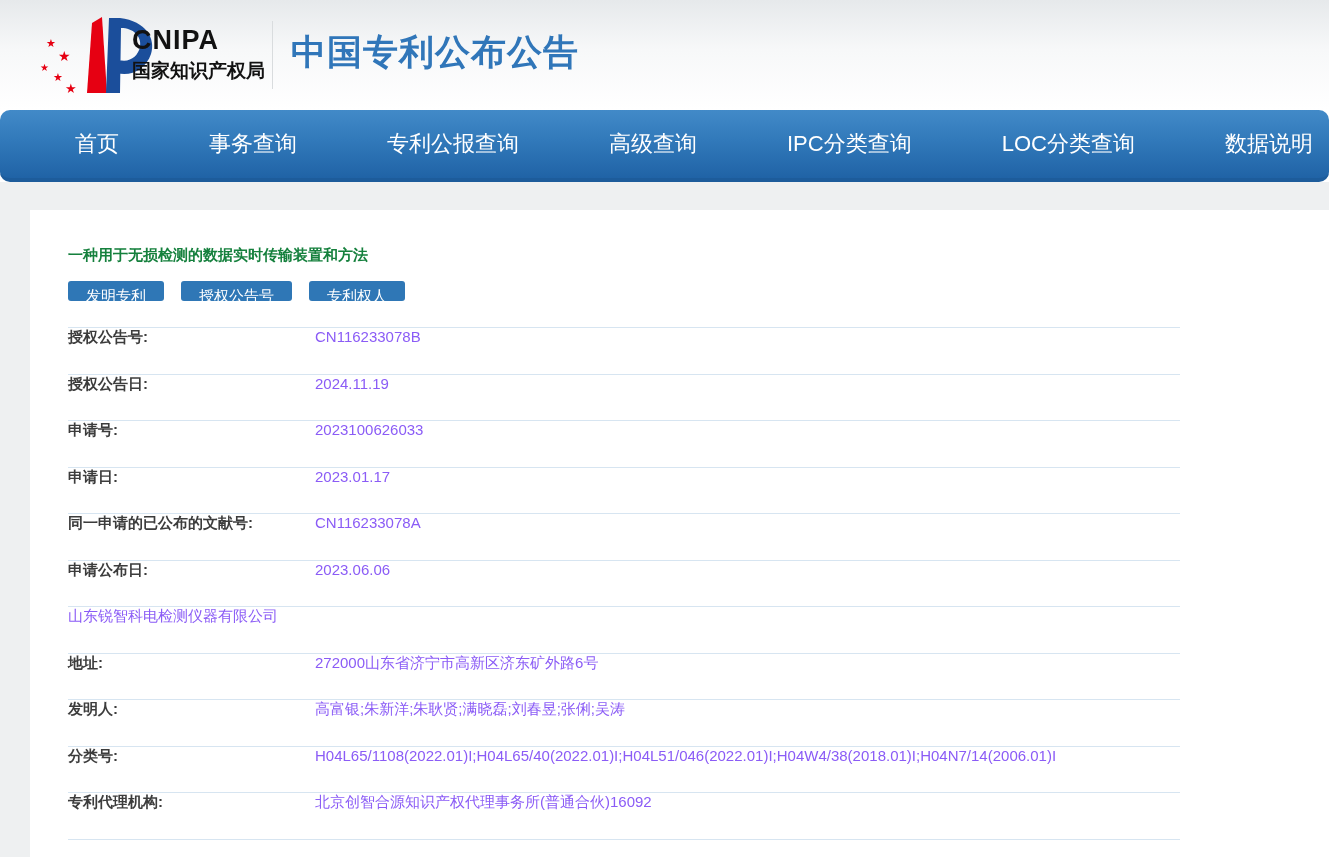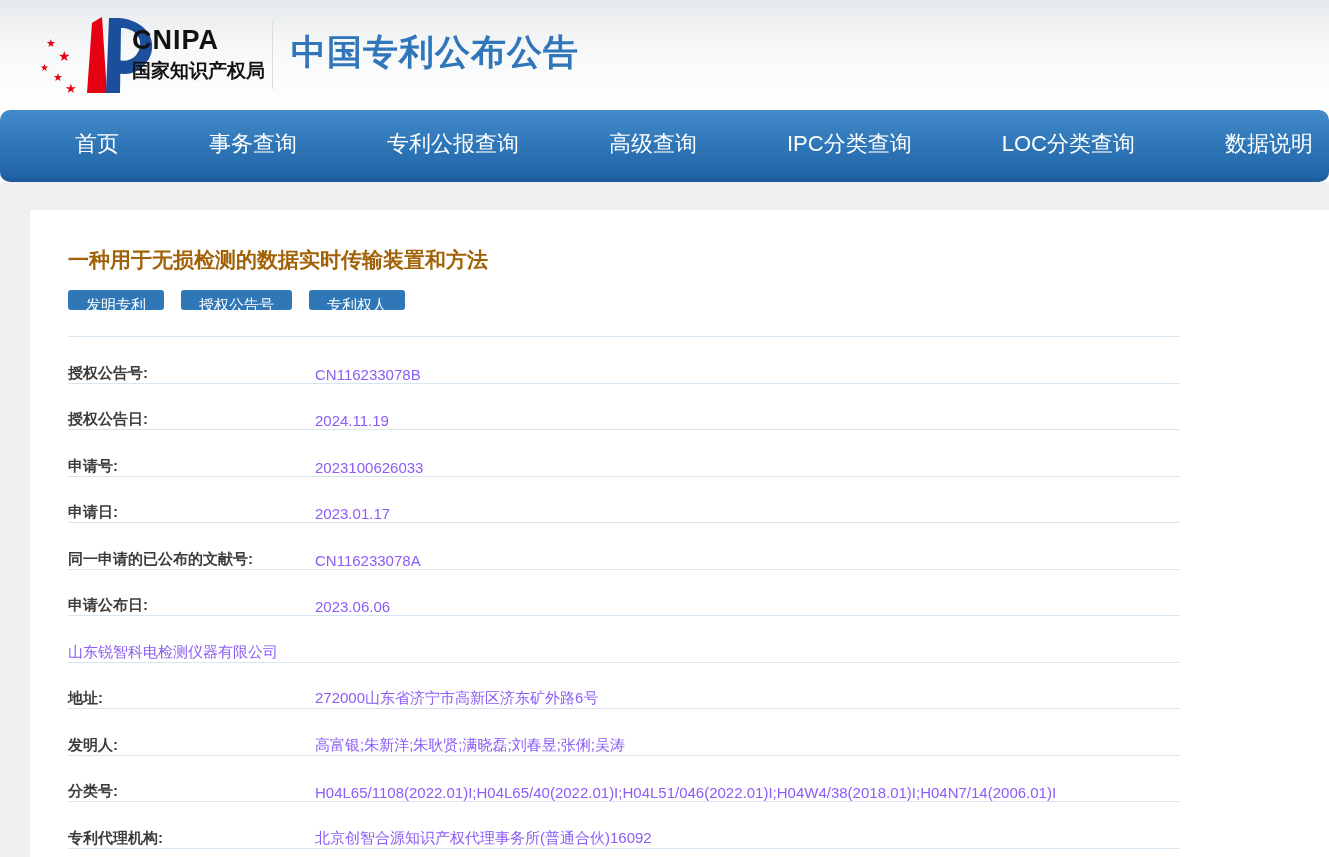--- a/index.html
+++ b/index.html
@@ -61,23 +61,23 @@
     padding-top: 28px;
   }
   .content-card {
     background: #ffffff;
     margin-left: 30px;
     height: 100%;
     padding: 36px 0 0 38px;
   }
   .patent-title {
     margin: 0 0 16px 0;
-    font-size: 21px;
+    font-size: 15px;
     font-weight: bold;
-    color: #a16207;
+    color: #15803d;
   }
   .tag-row { display: flex; gap: 17px; }
   .tag-button {
     background: #2f77b6;
     color: #ffffff;
     font-size: 15px;
     height: 20px;
     line-height: 30px;
     padding: 0 18px;
     border: none;
@@ -87,21 +87,21 @@
     font-family: "Liberation Sans", sans-serif;
   }
 
   .detail-table {
     margin-top: 26px;
     width: 1112px;
     border-top: 1px solid #d7e5f1;
   }
   .detail-row {
     display: flex;
-    align-items: flex-end;
+    align-items: flex-start;
     height: 46.5px;
     border-bottom: 1px solid #d7e5f1;
   }
   .detail-label {
     width: 247px;
     flex: none;
     font-size: 15px;
     font-weight: bold;
     color: #3c3c3c;
     white-space: nowrap;

